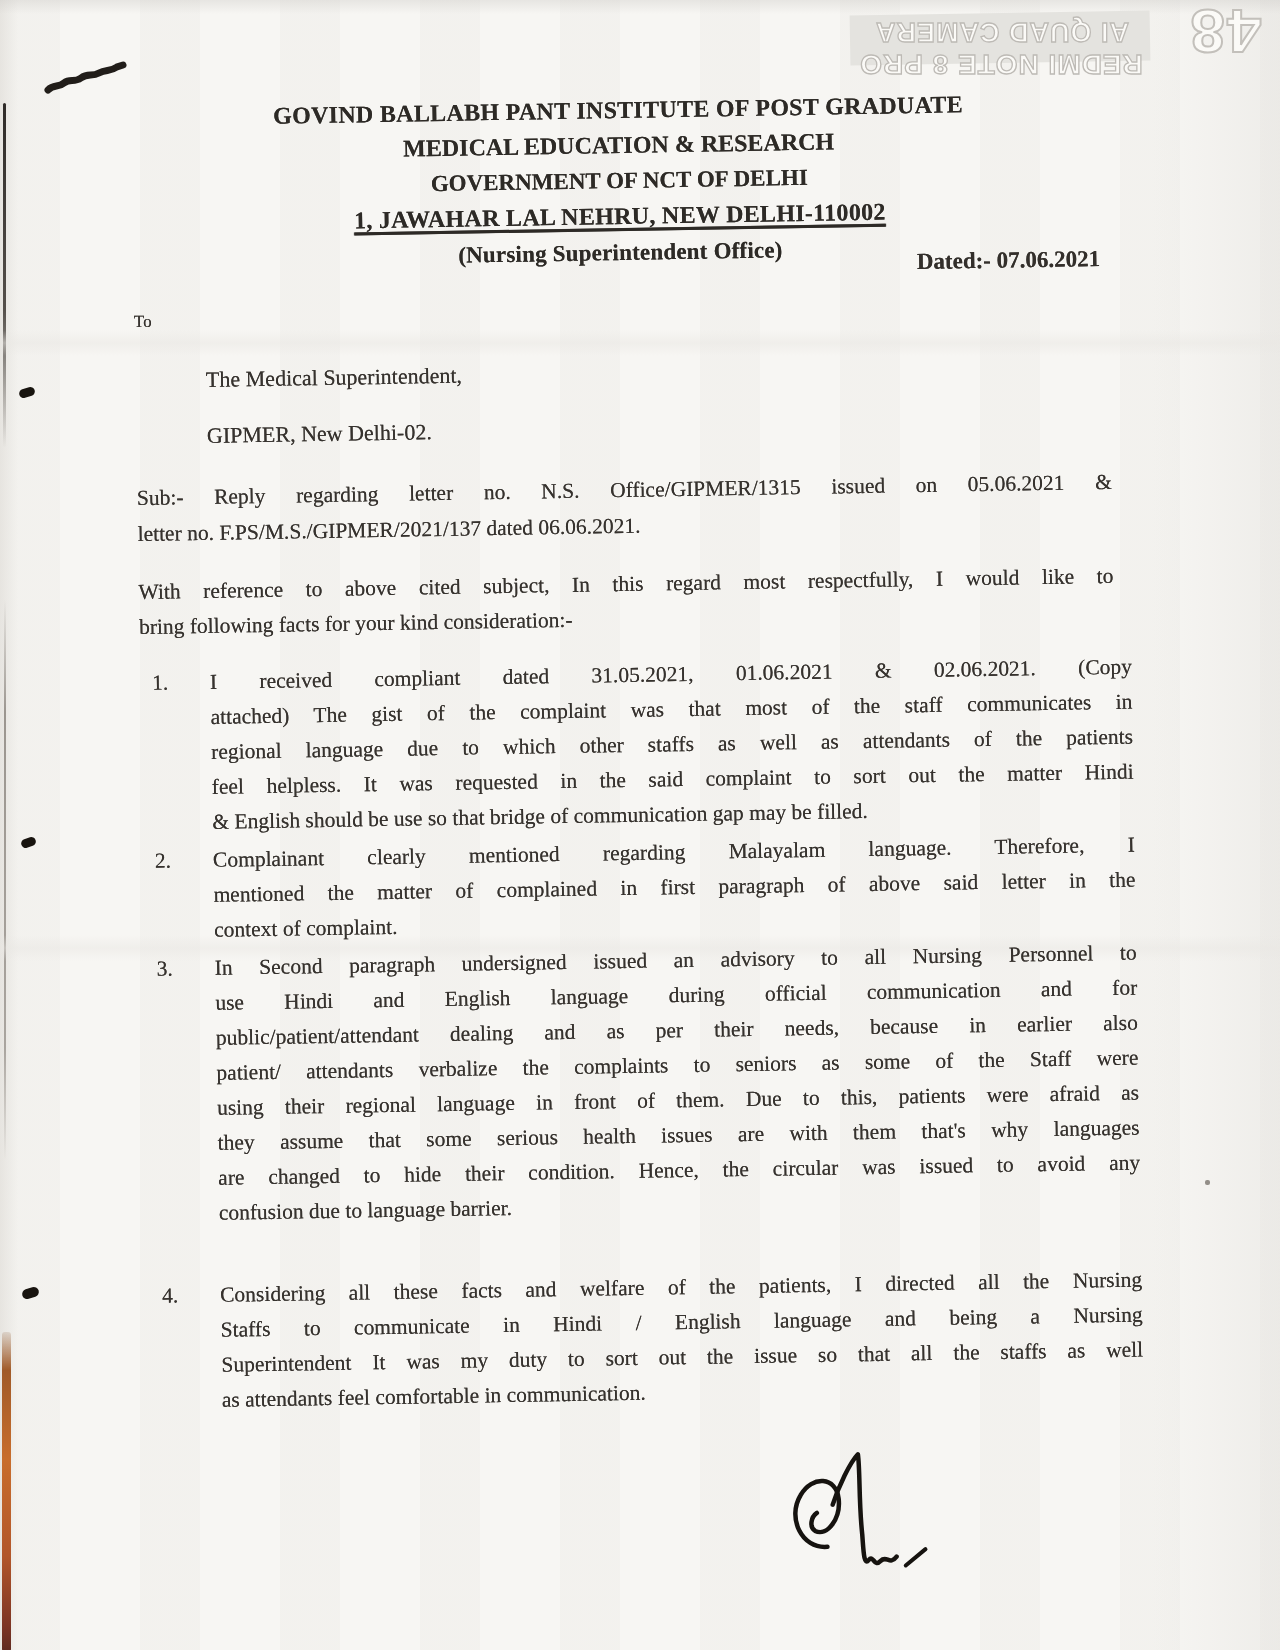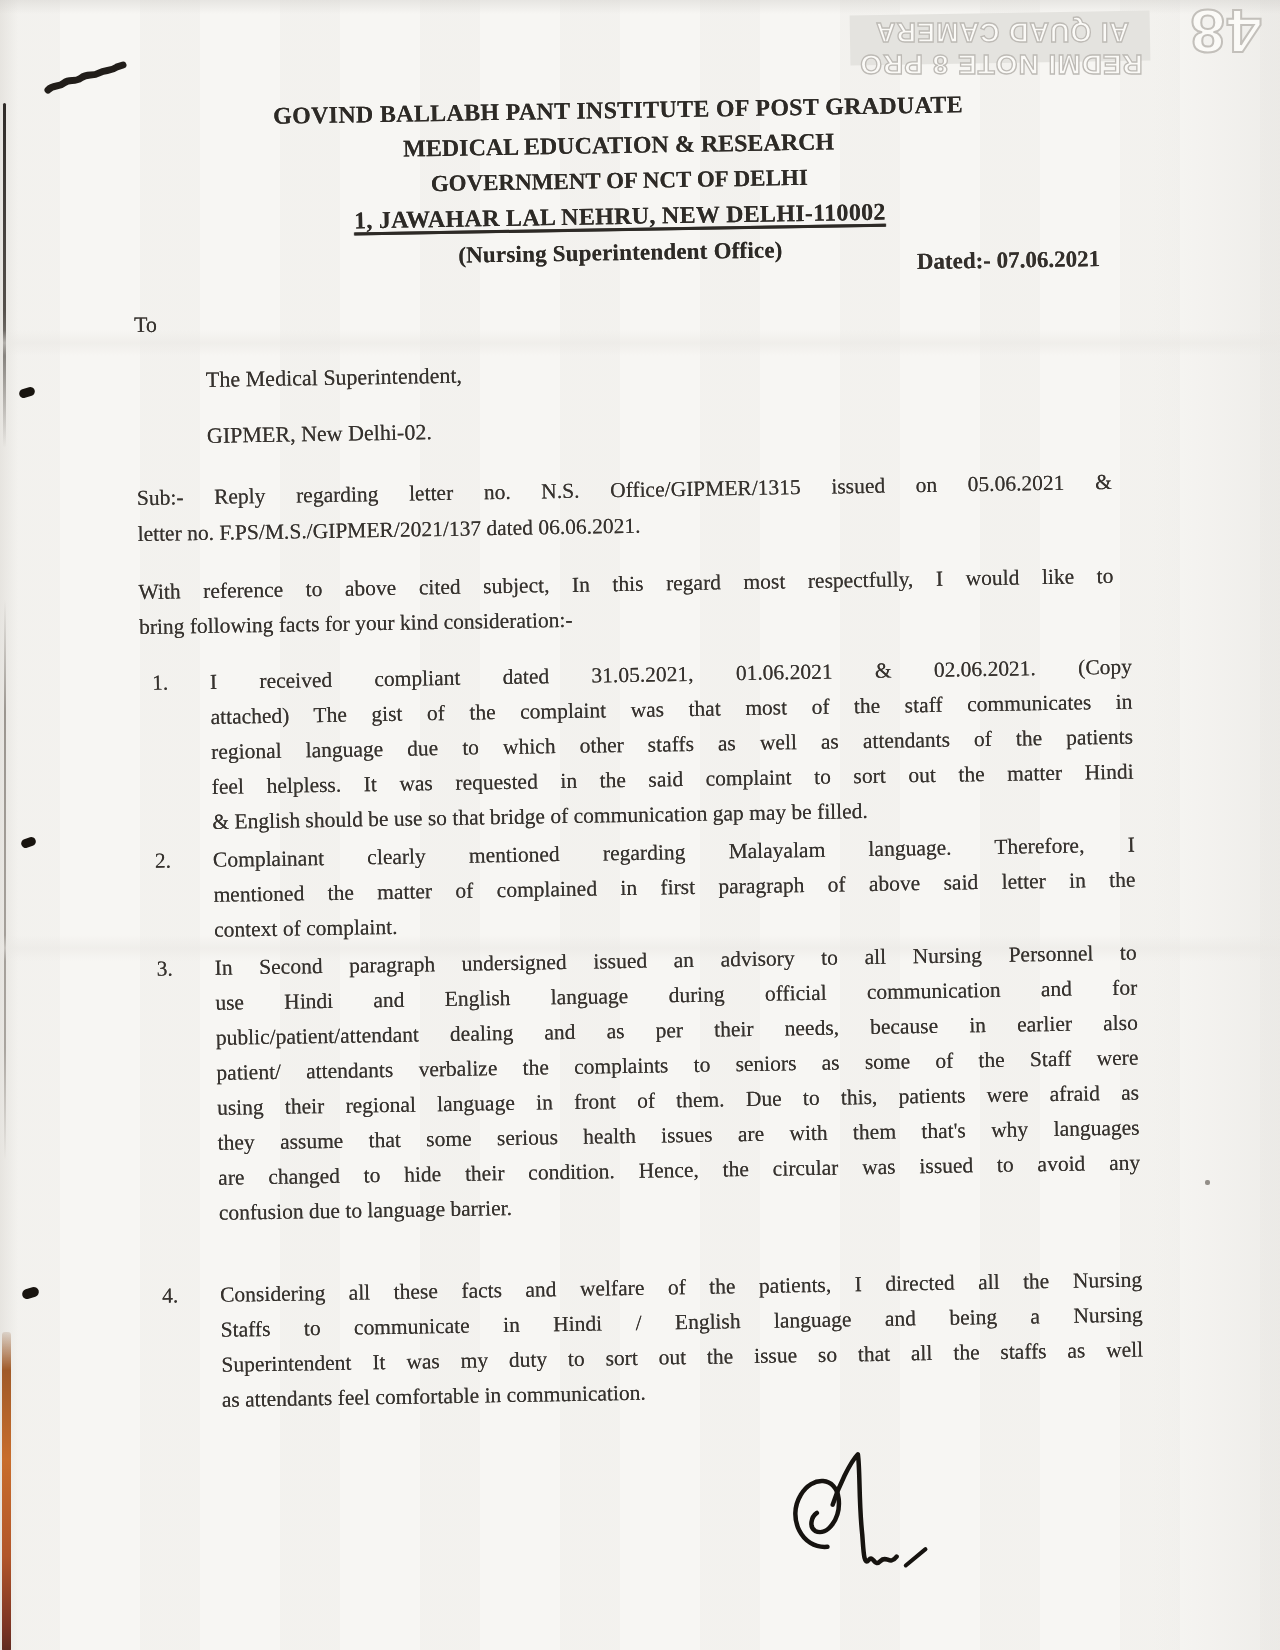--- a/index.html
+++ b/index.html
@@ -40,21 +40,21 @@
   .wm-logo{left:1170px;top:-4px;width:110px;font-size:62px;letter-spacing:2px;-webkit-text-stroke:2px #c3c0bb;}
   
   .tilt{position:absolute;left:0;top:0;width:1280px;height:1650px;transform:rotate(-0.95deg);transform-origin:140px 260px;}
   .letter-head{position:absolute;left:133px;top:100px;width:975px;text-align:center;font-weight:bold;color:#2d2a26;}
   .lh1{font-size:24px;line-height:36px;letter-spacing:.3px;}
   .lh2{font-size:24px;line-height:35px;}
   .lh3{font-size:23px;line-height:35px;}
   .lh4{font-size:24px;line-height:36px;text-decoration:underline;text-decoration-thickness:3px;text-underline-offset:4px;letter-spacing:.3px;}
   .lh5{font-size:23px;line-height:37px;font-weight:bold;letter-spacing:.2px;}
   .date-line{position:absolute;top:262px;left:870px;width:230px;font-size:23px;font-weight:bold;color:#332f2b;text-align:right;}
-  .to-label{position:absolute;left:133px;top:312px;font-size:22px;}
+  .to-label{position:absolute;left:133px;top:312px;font-size:17px;}
   .rcpt-name{position:absolute;left:204px;top:368px;font-size:22px;}
   .rcpt-addr{position:absolute;left:204px;top:424px;font-size:22px;}
   .txt{text-shadow:0 0 .6px rgba(54,50,46,.85);}
   .subject{position:absolute;left:133px;top:480px;width:975px;font-size:21.5px;line-height:36px;}
   .intro{position:absolute;left:133px;top:575px;width:975px;font-size:21.5px;line-height:35px;}
   .facts{position:absolute;left:133px;top:666px;width:992px;font-size:21.5px;line-height:35px;}
   .fact-item{position:relative;margin:0 0 3px 0;}
   .fact-item.spaced{margin-top:47px;}
   .fact-num{position:absolute;left:12px;top:0;width:40px;}
   .fact-body{margin-left:70px;}

